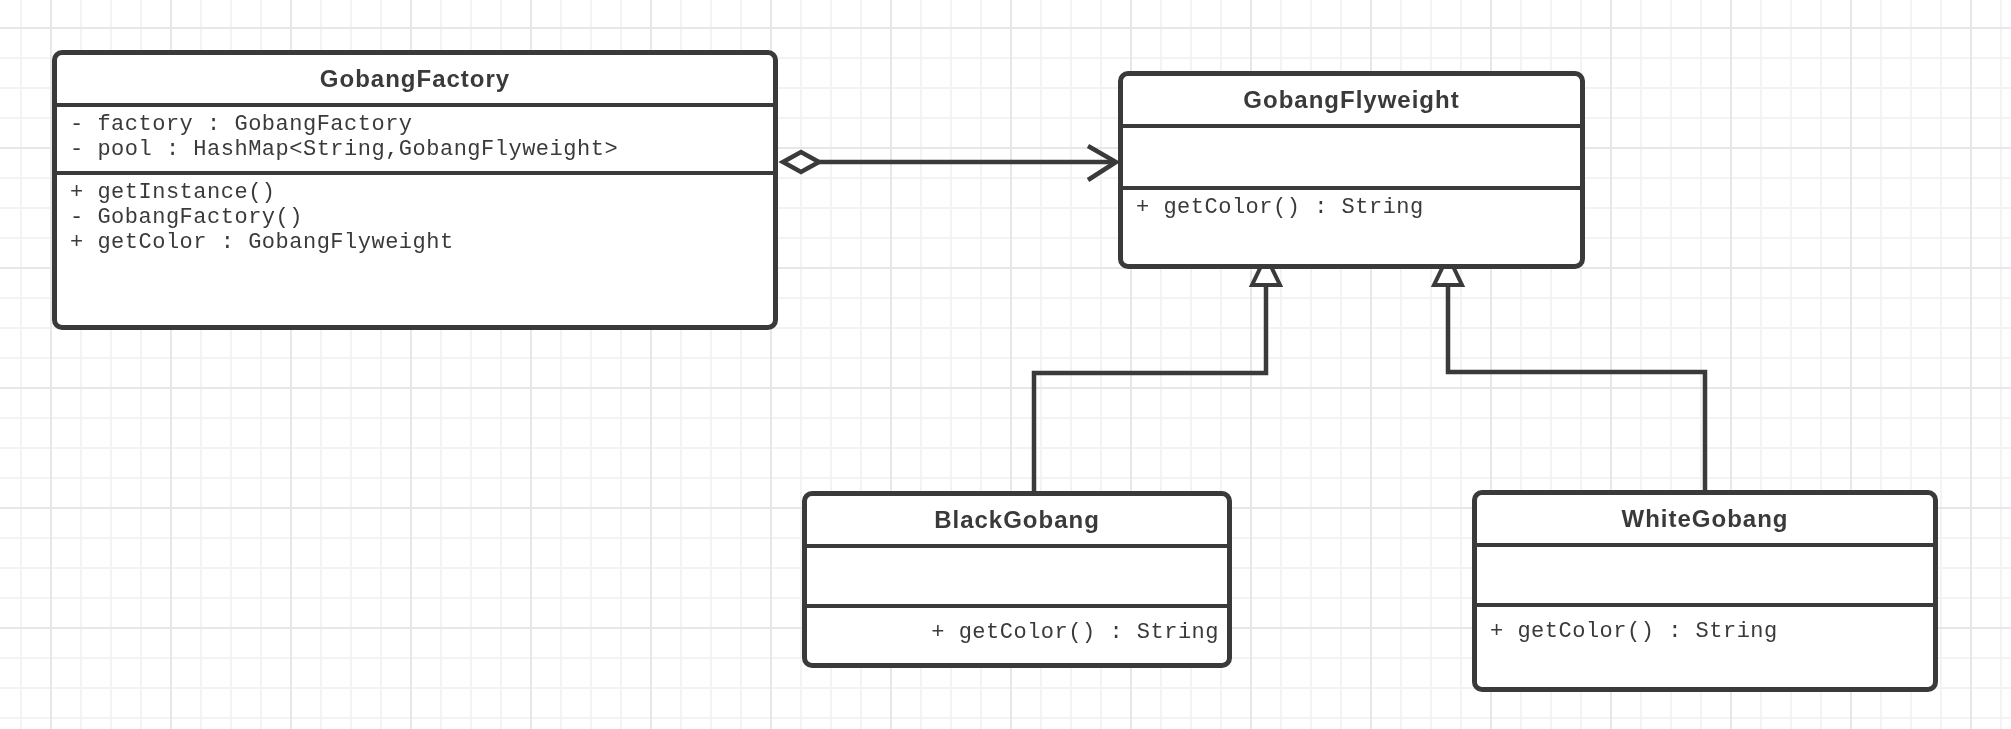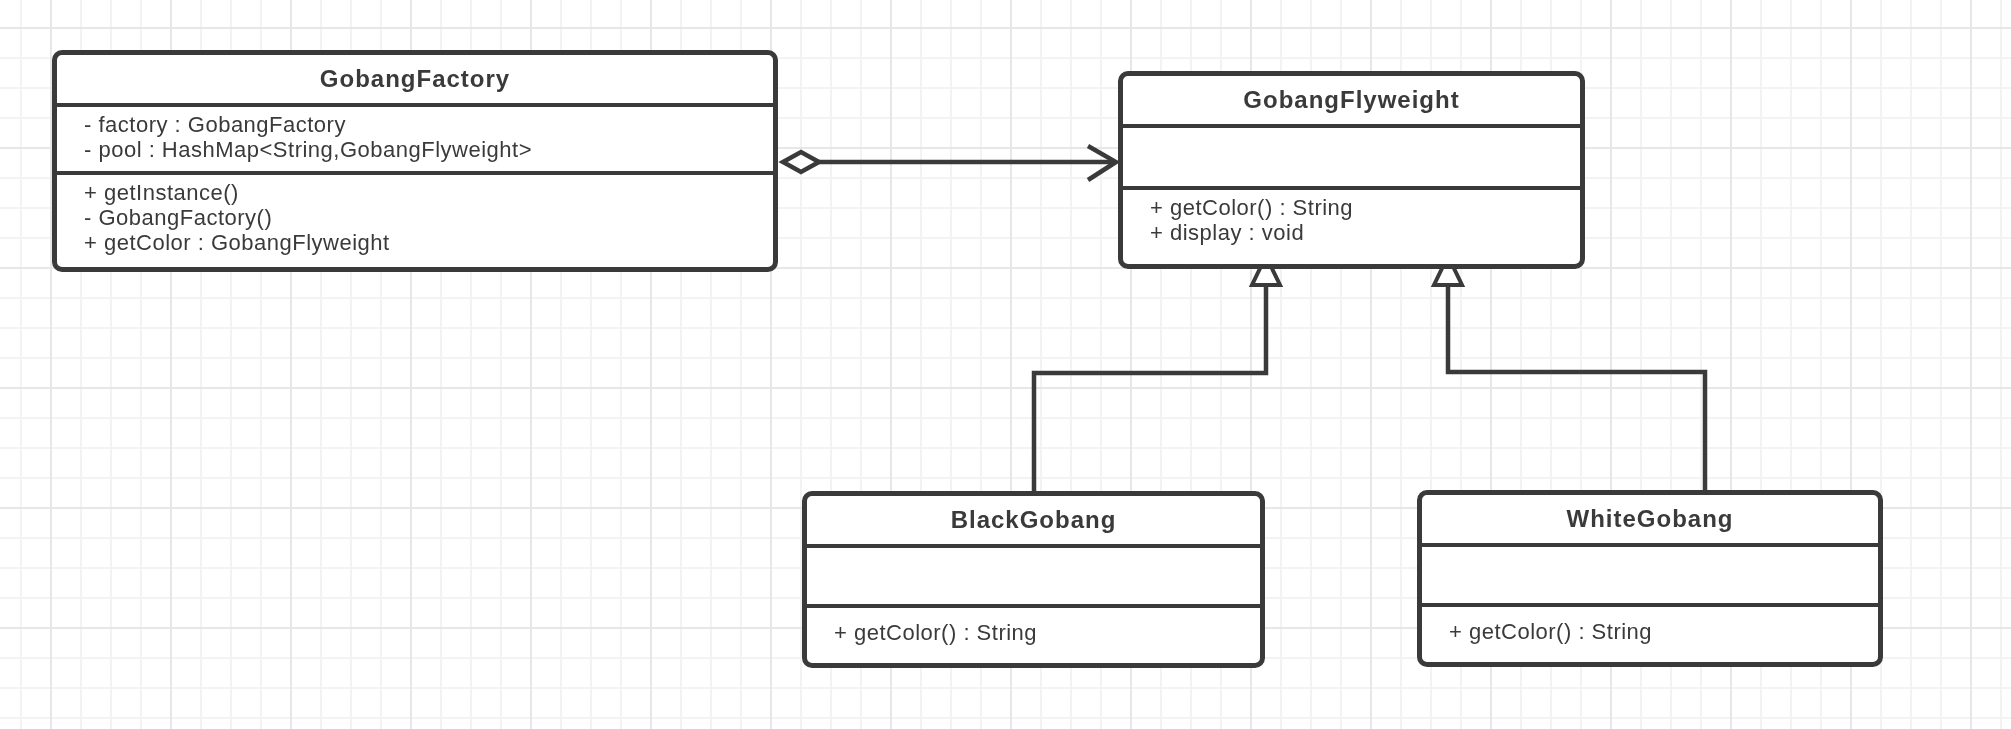--- a/index.html
+++ b/index.html
@@ -63,21 +63,22 @@
     display: flex;
     align-items: center;
     justify-content: center;
     font-weight: bold;
     font-size: 24px;
     letter-spacing: 1px;
     white-space: nowrap;
   }
   .compartment {
     box-sizing: border-box;
-    padding: 5px 8px 0 27px;
+    padding: 5px 8px 0 13px;
+    font-family: Liberation Mono, monospace;
   }
   .attrs {
     border-bottom: 4px solid #3a3a3a;
   }
   .methods {
     flex: 1;
   }
   .member {
     font-size: 22px;
     line-height: 25px;
@@ -102,51 +103,50 @@
       <path class="conn" d="M 1034 491 L 1034 373 L 1266 373 L 1266 284"></path>
       <polygon class="tri" points="1266,256 1252,285 1280,285"></polygon>
     </g>
     
     <g>
       <path class="conn" d="M 1705 490 L 1705 372 L 1448 372 L 1448 284"></path>
       <polygon class="tri" points="1448,256 1434,285 1462,285"></polygon>
     </g>
   </svg>
 
-  <div class="class-box" style="left:52px; top:50px; width:726px; height:222px;">
+  <div class="class-box" style="left:52px; top:50px; width:726px; height:280px;">
     <div class="class-title">GobangFactory</div>
     <div class="compartment attrs" style="height:68px;">
       <div class="member">- factory : GobangFactory</div>
       <div class="member">- pool : HashMap&lt;String,GobangFlyweight&gt;</div>
     </div>
     <div class="compartment methods">
       <div class="member">+ getInstance()</div>
       <div class="member">- GobangFactory()</div>
       <div class="member">+ getColor : GobangFlyweight</div>
     </div>
   </div>
 
   <div class="class-box" style="left:1118px; top:71px; width:467px; height:198px;">
     <div class="class-title">GobangFlyweight</div>
     <div class="compartment attrs" style="height:62px;"></div>
     <div class="compartment methods">
       <div class="member">+ getColor() : String</div>
-      <div class="member">+ display : void</div>
     </div>
   </div>
 
-  <div class="class-box" style="left:802px; top:491px; width:463px; height:177px;">
+  <div class="class-box" style="left:802px; top:491px; width:430px; height:177px;text-align:right;">
     <div class="class-title">BlackGobang</div>
     <div class="compartment attrs" style="height:60px;"></div>
     <div class="compartment methods" style="padding-top:12px;">
       <div class="member">+ getColor() : String</div>
     </div>
   </div>
 
-  <div class="class-box" style="left:1417px; top:490px; width:466px; height:177px;justify-content:space-between;">
+  <div class="class-box" style="left:1472px; top:490px; width:466px; height:202px;justify-content:space-between;">
     <div class="class-title">WhiteGobang</div>
     <div class="compartment attrs" style="height:60px;"></div>
     <div class="compartment methods" style="padding-top:12px;">
       <div class="member">+ getColor() : String</div>
     </div>
   </div>
 
 </div>
 
 </body></html>

